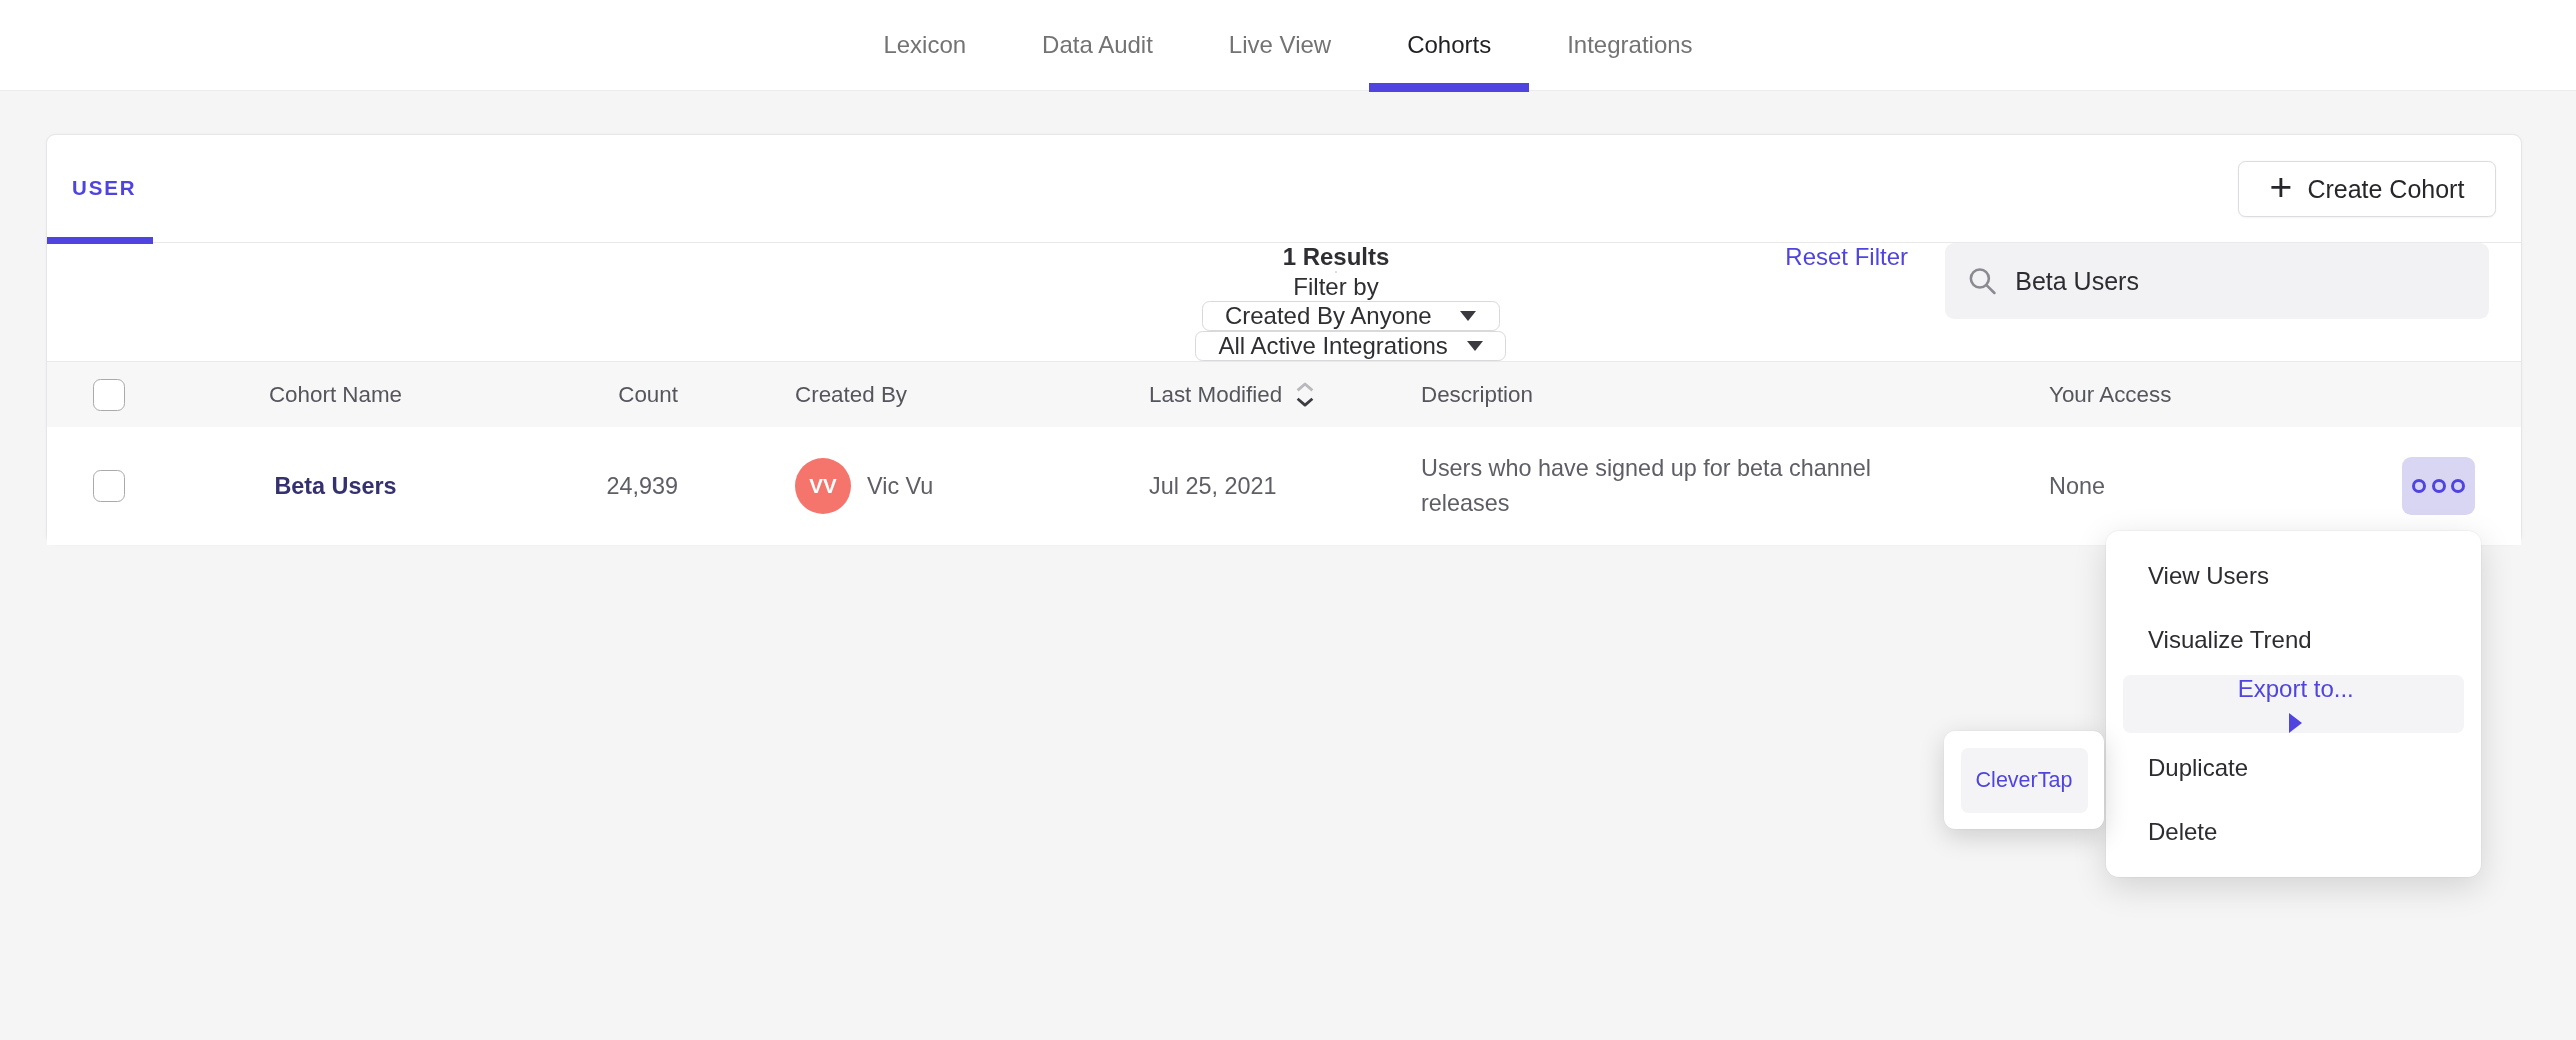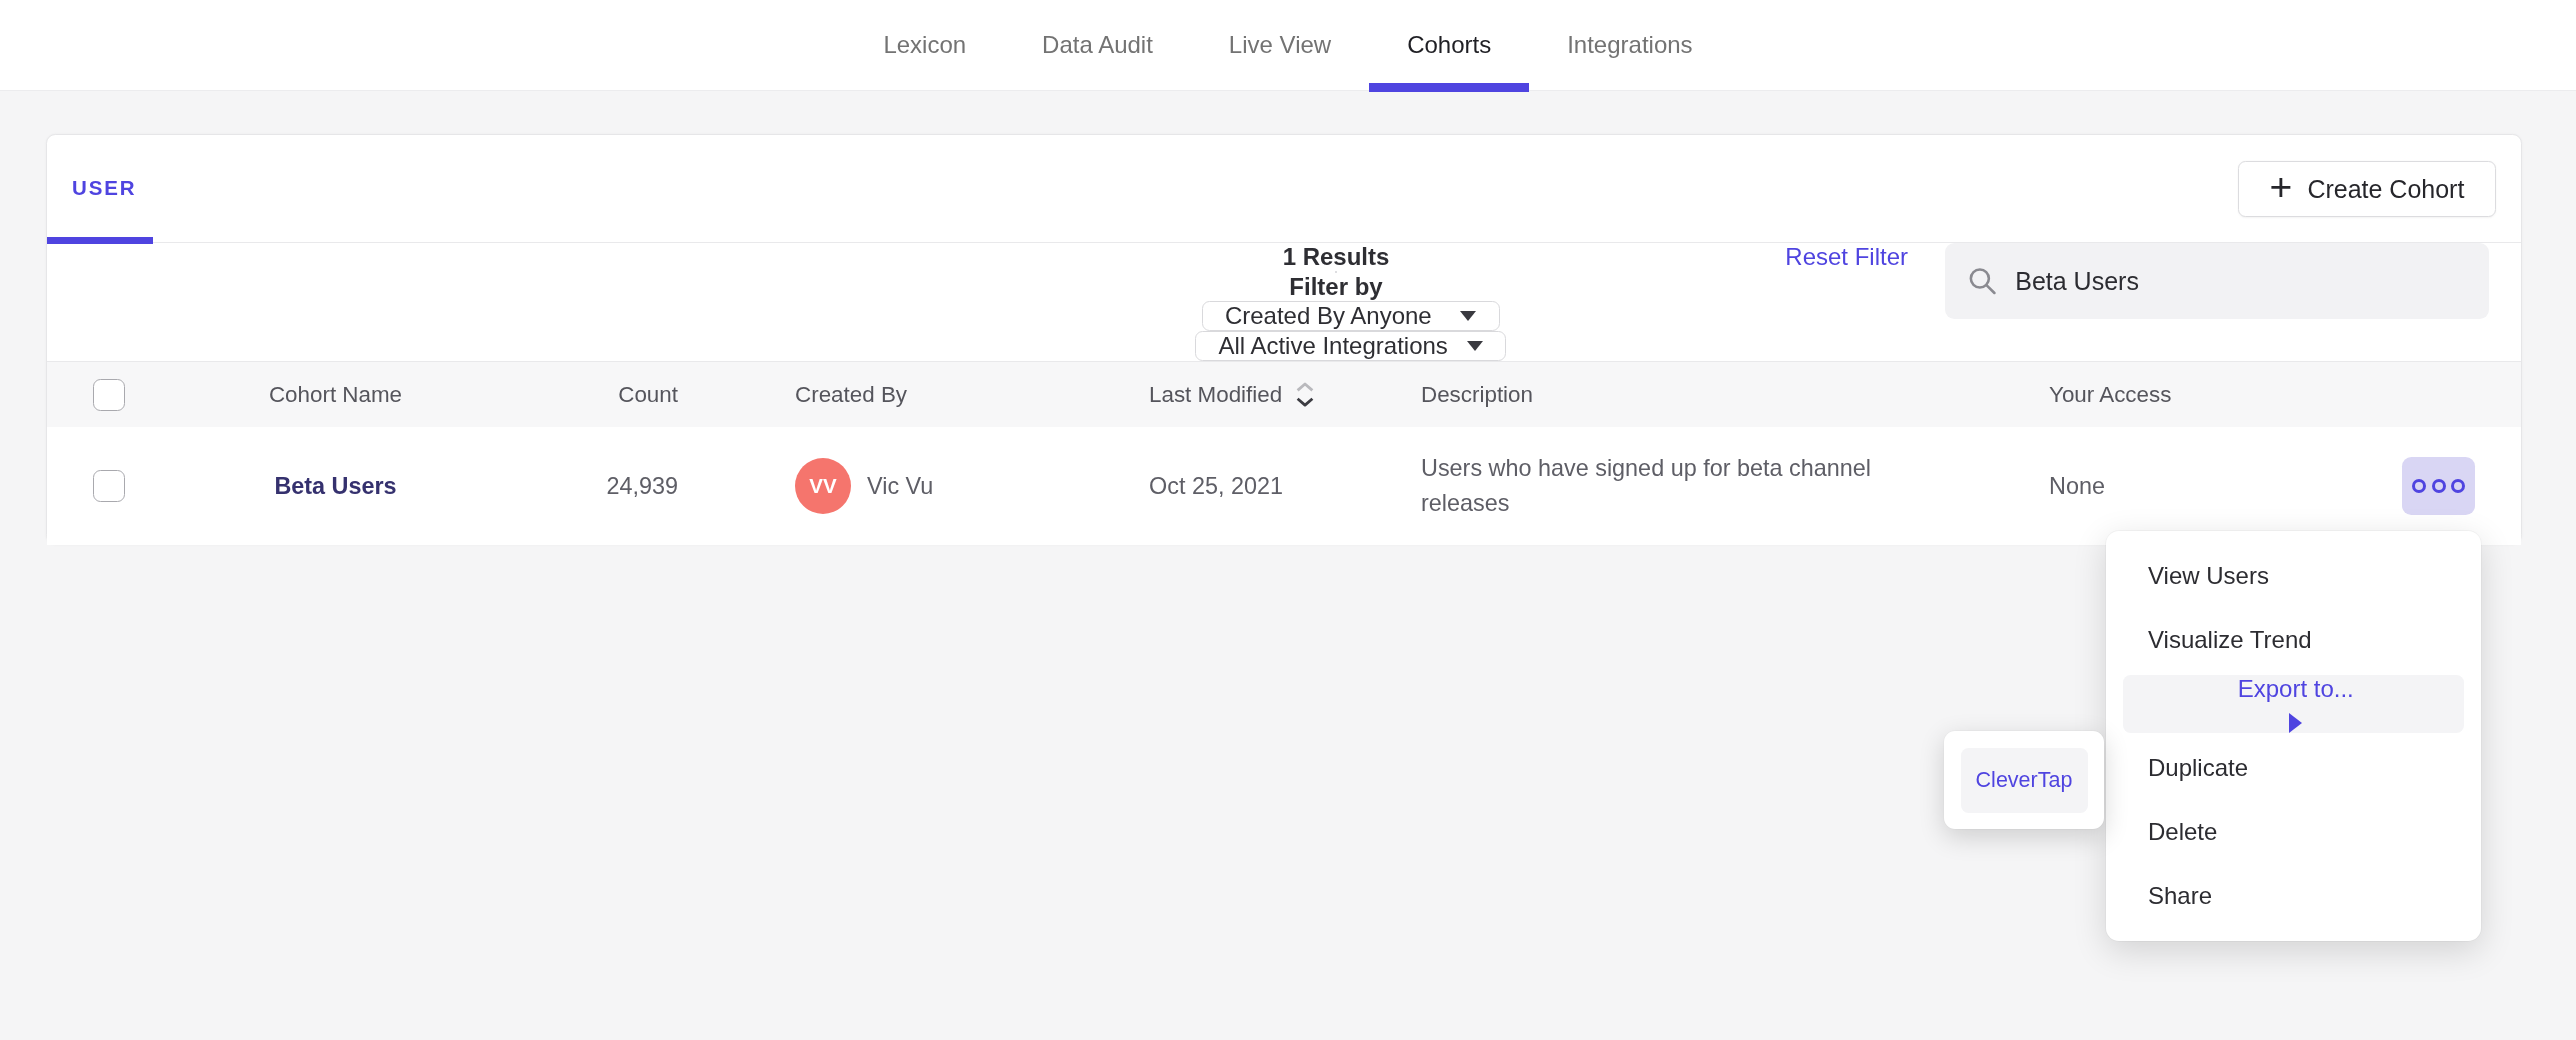--- a/index.html
+++ b/index.html
@@ -49,21 +49,21 @@
   .plus-glyph{font-size:39px;font-weight:300;line-height:1;margin-top:-4.7px;color:#26262b;}
 
   
   .filter-row{
     position:relative;height:119px;display:flex;align-items:center;padding-left:104px;
     border-bottom:0.9px solid #e9e9eb;
     flex-direction:column;
   }
   .results{font-size:24px;font-weight:600;color:#2e2e33;white-space:nowrap;}
   .vdivider{width:1.9px;height:43px;background:#dedee1;margin:0 29px;}
-  .filter-by{font-size:24px;font-weight:700;color:#2e2e33;white-space:nowrap;}
+  .filter-by{font-size:24px;font-weight:400;color:#2e2e33;white-space:nowrap;}
   .dropdown{
     height:56px;border:0.9px solid #d9d9dc;border-radius:7.5px;background:#fff;
     display:flex;align-items:center;justify-content:space-between;padding:0 22.4px;
     font-size:24px;font-weight:500;color:#2e2e33;margin-left:29px;cursor:pointer;white-space:nowrap;
   }
   .dd1{width:298px;}
   .dd2{width:311px;}
   .caret{width:0;height:0;border-left:8.4px solid transparent;border-right:8.4px solid transparent;
     border-top:10.3px solid #3a3a40;margin-left:17px;}
   .reset{position:absolute;right:613px;font-size:24px;color:var(--accent);cursor:pointer;white-space:nowrap;}
@@ -199,21 +199,21 @@
       <div class="checkbox"></div>
     </div>
     <div class="c-name">
       <span class="name-link">Beta Users</span>
     </div>
     <div class="c-count">24,939</div>
     <div class="c-created">
       <span class="avatar">VV</span>
       <span>Vic Vu</span>
     </div>
-    <div class="c-modified">Oct 25, 2021</div>
+    <div class="c-modified">Jul 25, 2021</div>
     <div class="c-desc">Users who have signed up for beta channel releases</div>
     <div class="c-access">None</div>
     <div class="c-actions">
       <div class="dots-btn">
         <span class="dot"></span>
         <span class="dot"></span>
         <span class="dot"></span>
       </div>
     </div>
   </div>
@@ -221,19 +221,18 @@
 
 <div class="menu">
   <div class="menu-item">View Users</div>
   <div class="menu-item">Visualize Trend</div>
   <div class="menu-item active">
     <span>Export to...</span>
     <span class="arrow-right"></span>
   </div>
   <div class="menu-item">Duplicate</div>
   <div class="menu-item">Delete</div>
-  <div class="menu-item">Share</div>
 </div>
 
 <div class="submenu">
   <div class="submenu-item">CleverTap</div>
 </div>
 
 
 </body></html>

